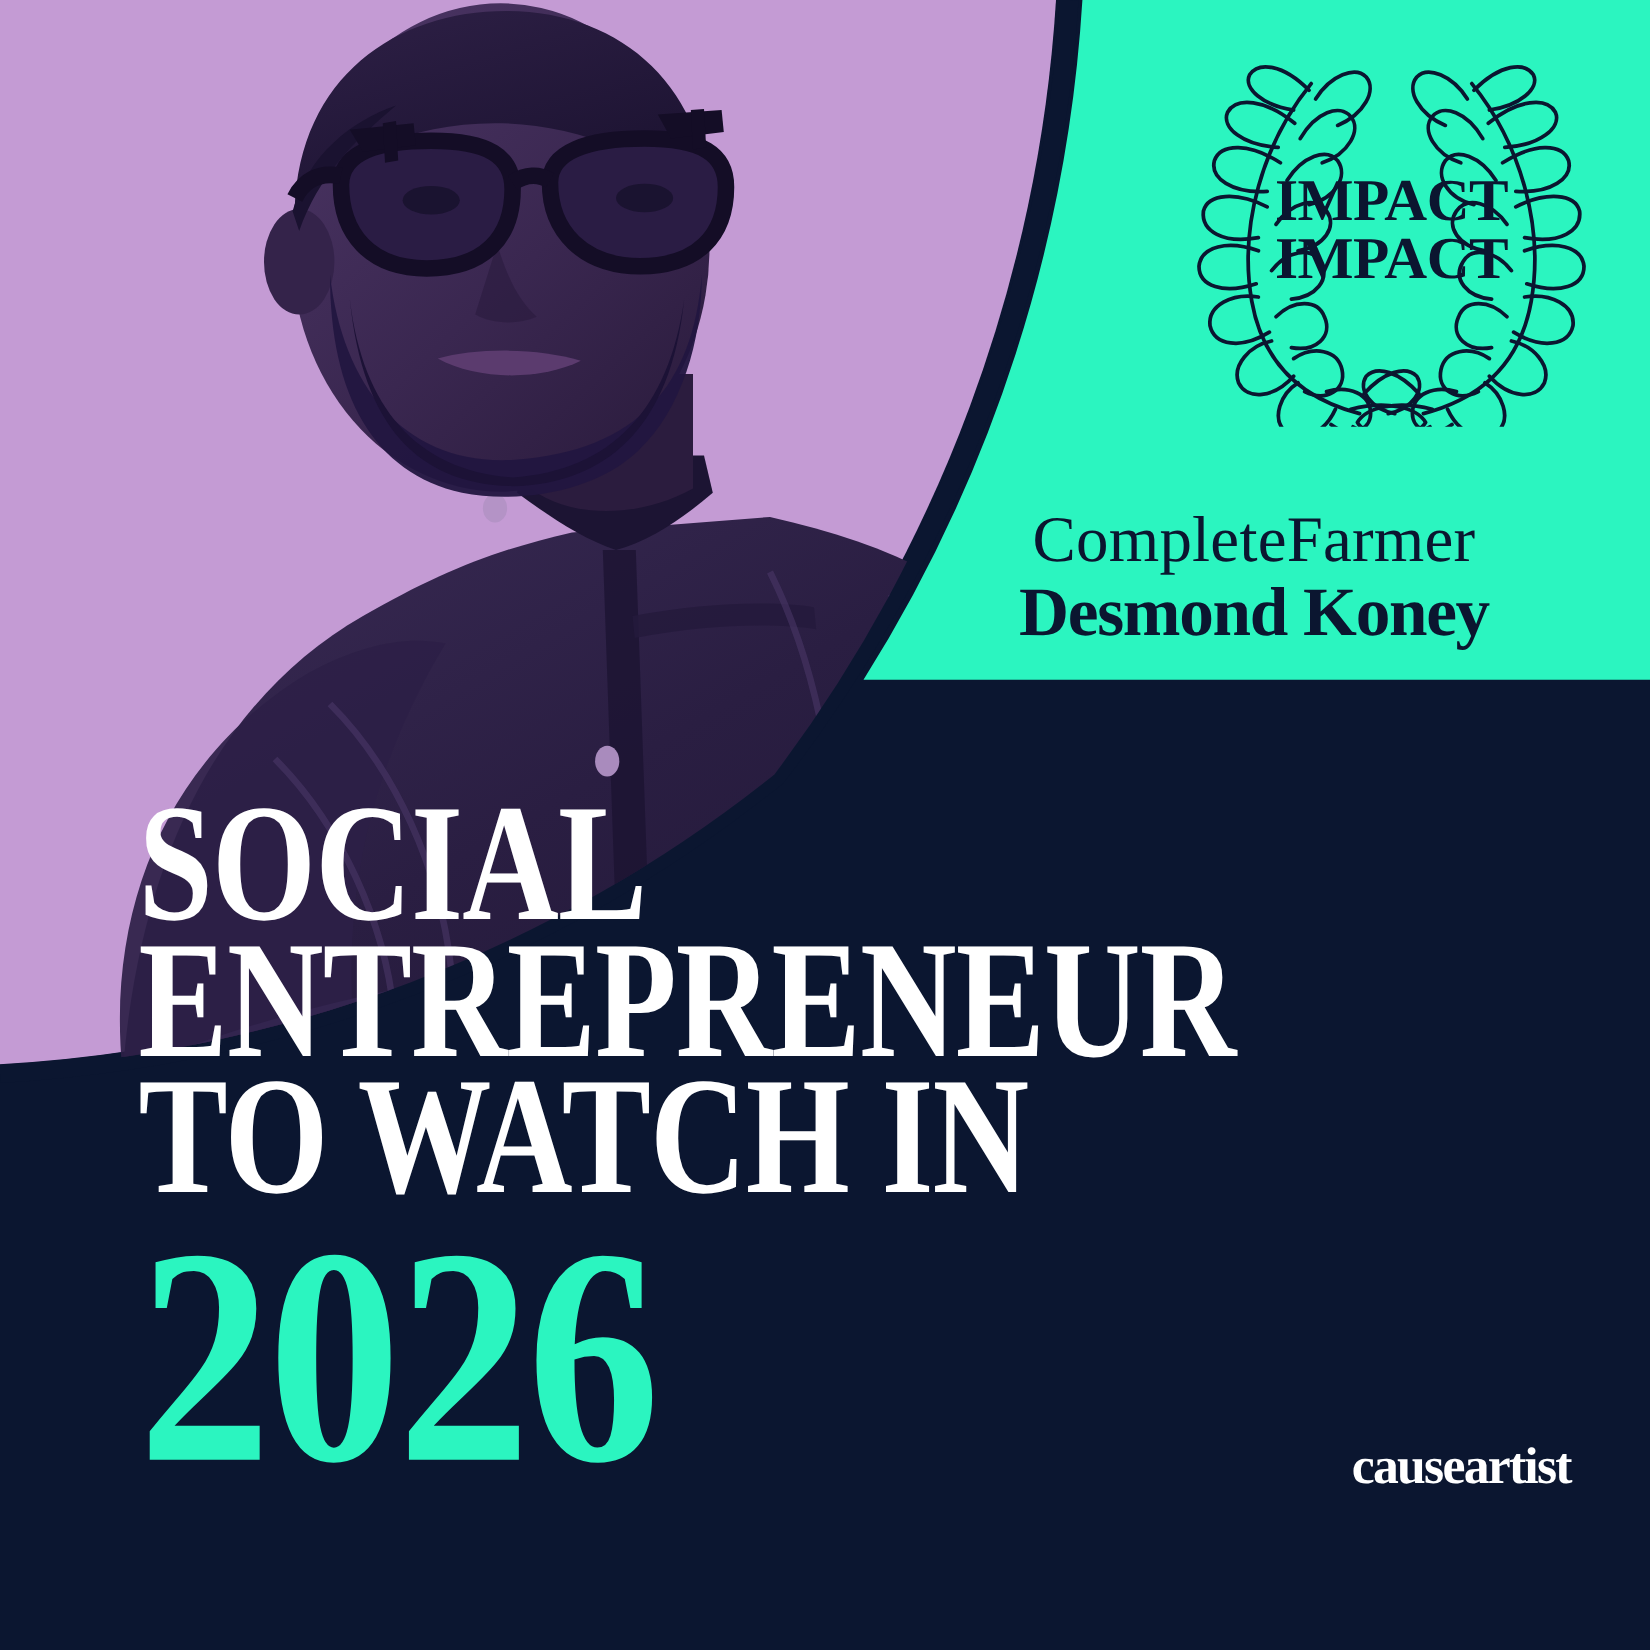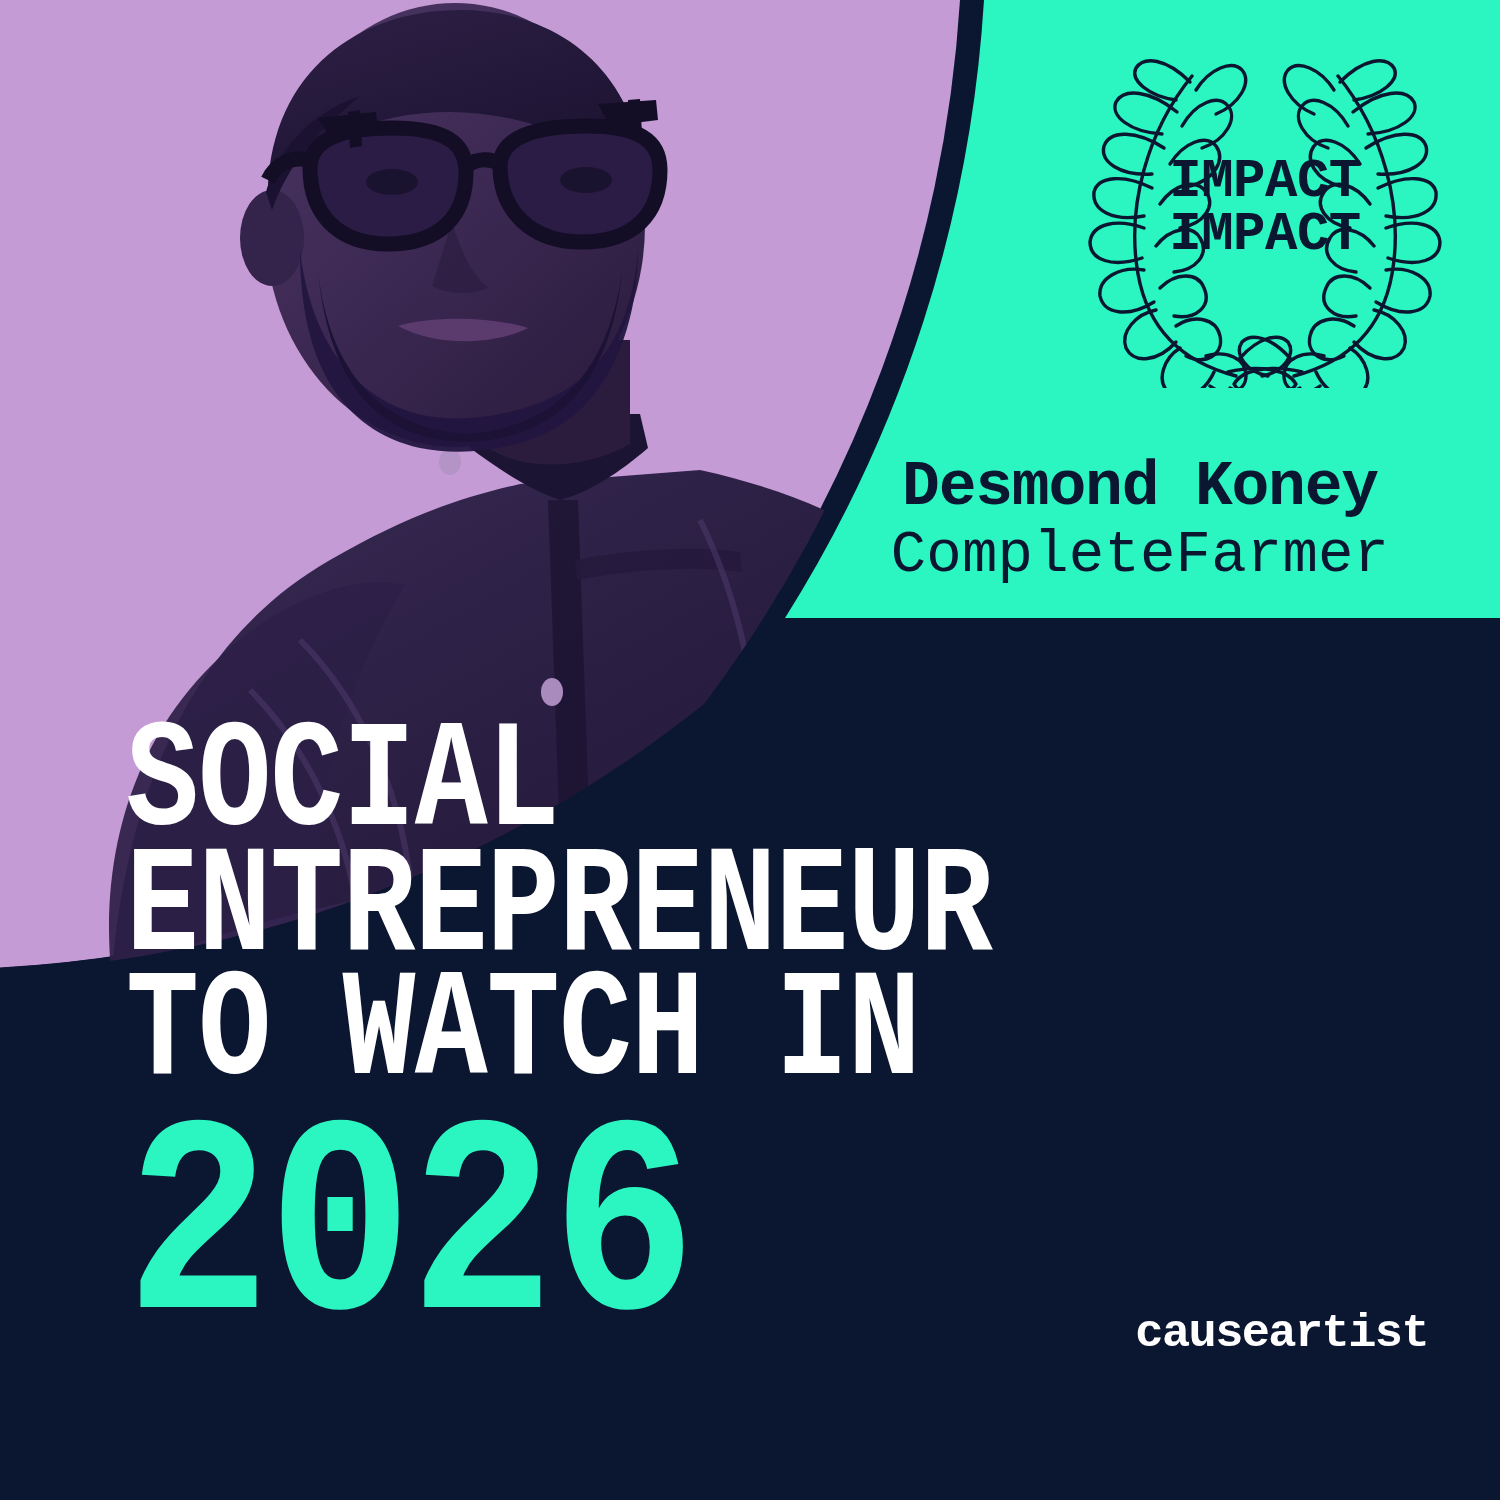--- a/index.html
+++ b/index.html
@@ -2,21 +2,21 @@
 <html><head>
 <meta charset="utf-8">
 <style>
   html,body{margin:0;padding:0;background:#0B1630;}
   *{box-sizing:border-box;}
   #card{
     position:relative;
     width:1500px;height:1500px;
     overflow:hidden;
     background:#0f766e;
-    font-family:Liberation Mono, monospace;
+    font-family:Liberation Serif, serif;
   }
   .svg-full{position:absolute;inset:0;width:1500px;height:1500px;display:block;}
 
   
   #badge{
     position:absolute; left:1040px; top:38px;
     width:450px; height:350px;
   }
   #badge svg{display:block;width:100%;height:100%;}
   #badge-text{
@@ -279,22 +279,22 @@
         <path d="M 250 320 C 232 300, 212 294, 202 304 C 194 316, 206 334, 228 338"></path>
       </g>
     </svg>
     <div id="badge-text">
       <span>IMPACT</span>
       <span>IMPACT</span>
     </div>
   </div>
 
   <div id="name-block">
+    <div id="person-org">CompleteFarmer</div>
     <div id="person-name">Desmond Koney</div>
-    <div id="person-org">CompleteFarmer</div>
   </div>
 
   <div id="headline">
     <span class="hl">SOCIAL</span>
     <span class="hl">ENTREPRENEUR</span>
     <span class="hl">TO WATCH IN</span>
   </div>
 
   <div id="year">2026</div>
 

